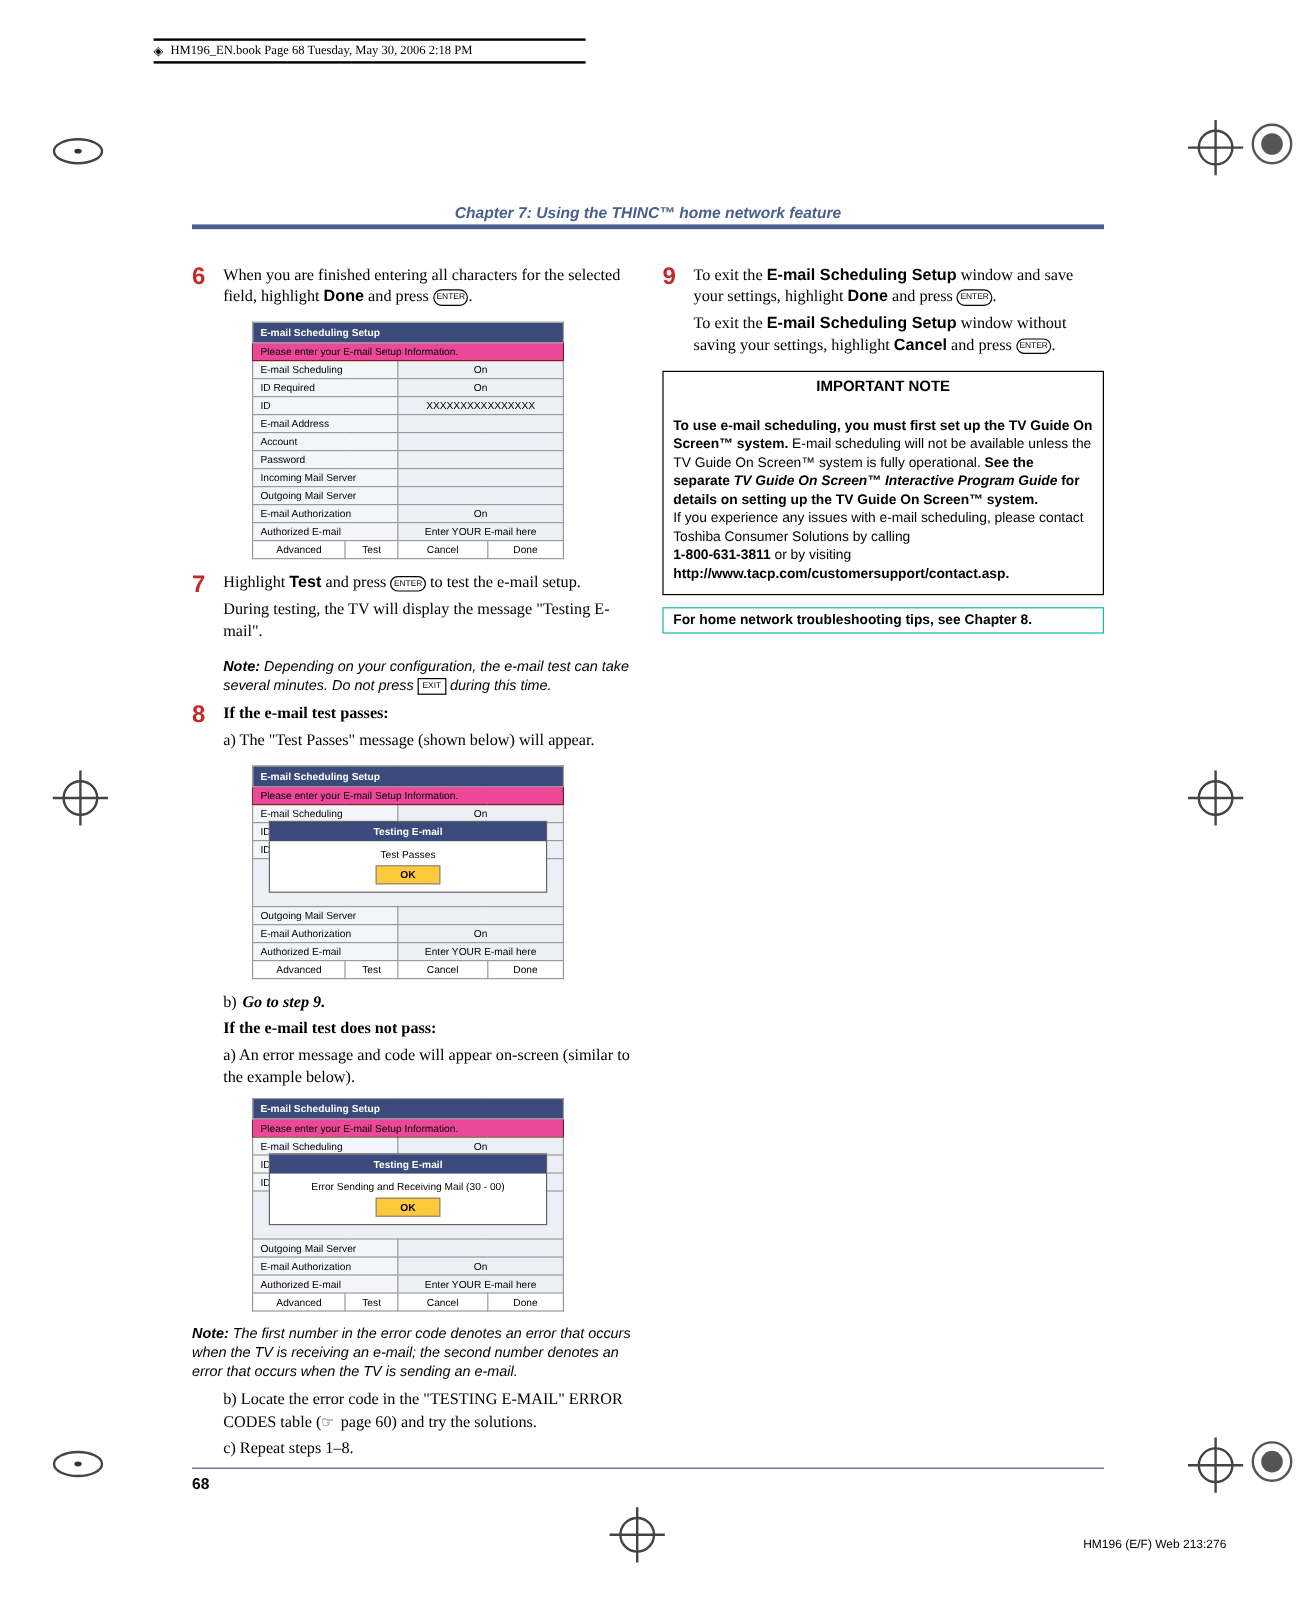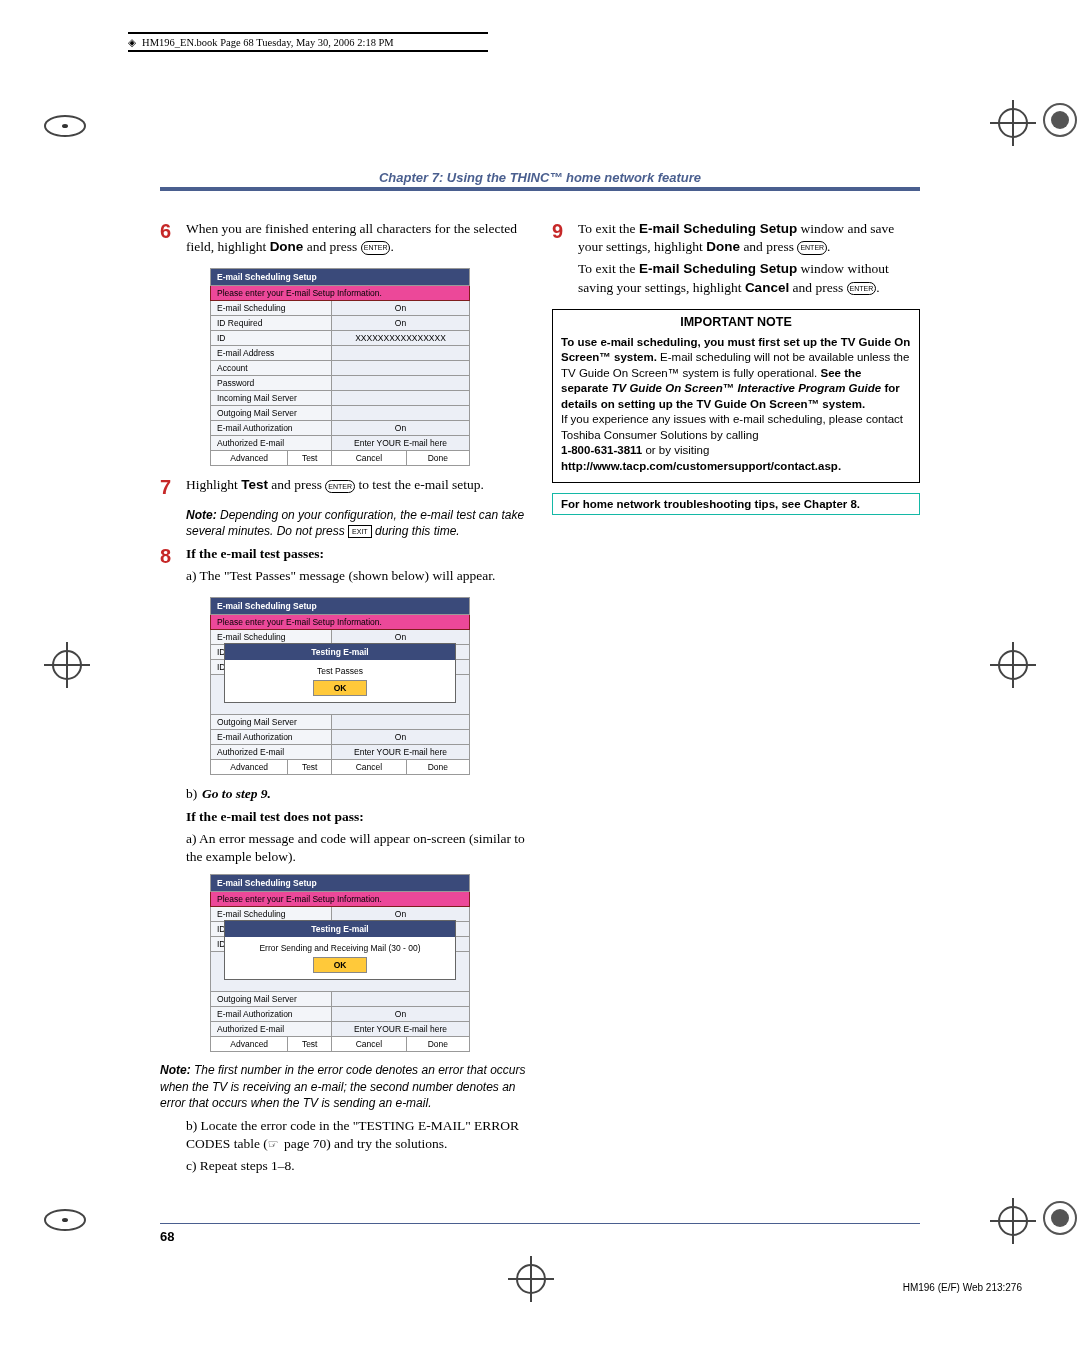--- a/index.html
+++ b/index.html
@@ -186,21 +186,21 @@
     margin-top: 8px;
     padding: 4px 8px 8px 8px;
     font-family: Arial, sans-serif;
     font-size: 11.5px;
     line-height: 1.35;
   }
   .important-title {
     text-align: center;
     font-weight: bold;
     font-size: 12.5px;
-    margin-bottom: 4px;
+    margin-bottom: 17px;
   }
   .troubleshoot-box {
     border: 1px solid #14b8a6;
     margin-top: 10px;
     padding: 4px 8px;
     font-family: Arial, sans-serif;
     font-size: 11.5px;
     font-weight: bold;
   }
 
@@ -376,20 +376,21 @@
       </tr>
     </tbody>
       </table>
 
     <div class="step">
       <div class="step-num">7</div>
       <div class="step-body">
         <p>
           <span>Highlight </span><span class="sans-bold">Test</span><span> and press </span><span class="enter-btn">ENTER</span><span> to test the e-mail setup.</span>
         </p>
+        <p>During testing, the TV will display the message "Testing E-mail".</p>
       </div>
     </div>
 
     <div class="note-block">
       <span class="note-label">Note:</span><span> Depending on your configuration, the e-mail test can take several minutes. Do not press </span><span class="exit-btn" style="font-style:normal;">EXIT</span><span> during this time.</span>
     </div>
 
     <div class="step">
       <div class="step-num">8</div>
       <div class="step-body">
@@ -510,21 +511,21 @@
           <div style="margin-top:4px;"><span class="mok">OK</span></div>
         </div>
       </div>
     </div>
 
     <div class="note-block" style="margin-left:0;">
       <span class="note-label">Note:</span><span> The first number in the error code denotes an error that occurs when the TV is receiving an e-mail; the second number denotes an error that occurs when the TV is sending an e-mail.</span>
     </div>
 
     <p class="sub indent-1">
-      <span>b) Locate the error code in the "TESTING E-MAIL" ERROR CODES table (</span><span class="hand-icon">☞</span><span> page 70) and try the solutions.</span>
+      <span>b) Locate the error code in the "TESTING E-MAIL" ERROR CODES table (</span><span class="hand-icon">☞</span><span> page 60) and try the solutions.</span>
     </p>
     <p class="sub indent-1">c) Repeat steps 1–8.</p>
   </div>
 
   <div class="col">
     <div class="step">
       <div class="step-num">9</div>
       <div class="step-body">
         <p>
           <span>To exit the </span><span class="sans-bold">E-mail Scheduling Setup</span><span> window and save your settings, highlight </span><span class="sans-bold">Done</span><span> and press </span><span class="enter-btn">ENTER</span><span>.</span>

